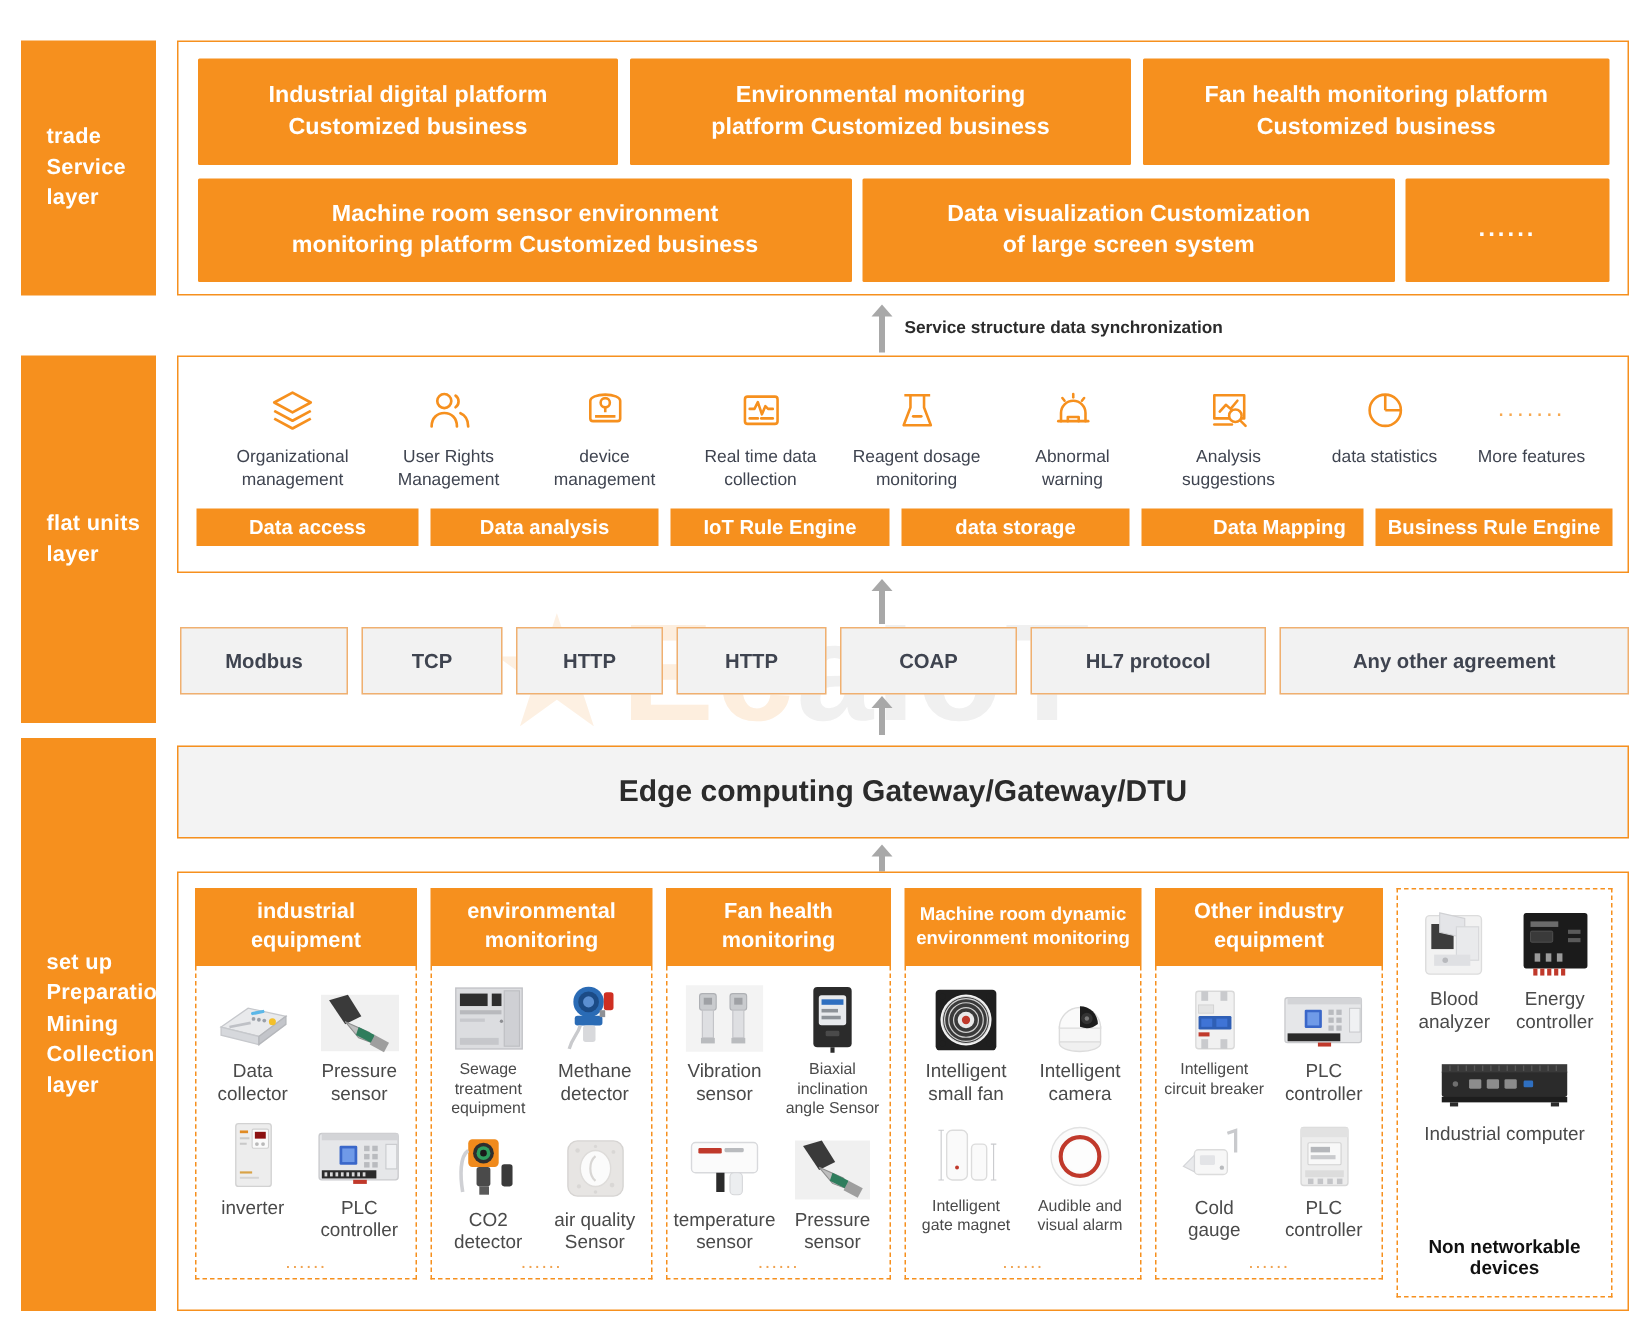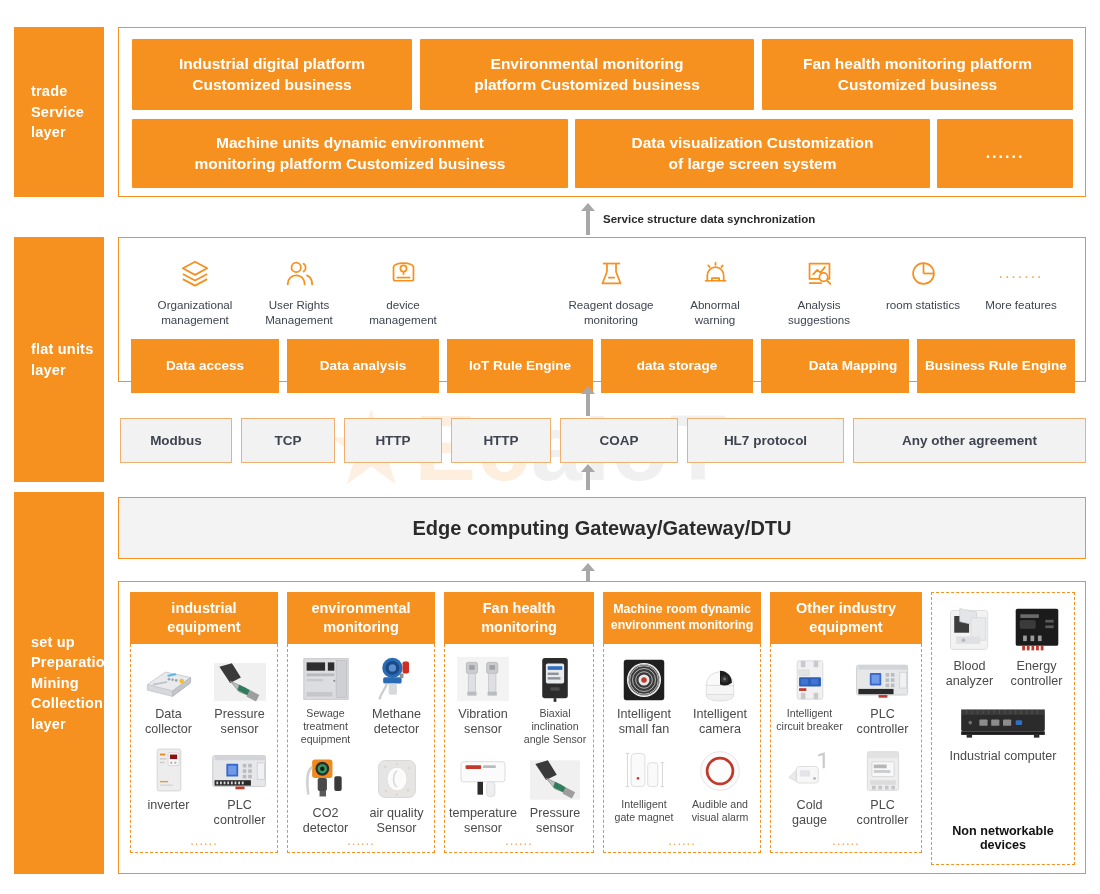--- a/index.html
+++ b/index.html
@@ -107,21 +107,21 @@
   .feature .ficon {
     height: 34px;
     display: flex; align-items: center; justify-content: center;
     margin-bottom: 7px;
   }
   .feature .flabel {
     font-size: 11.6px;
     color: #3f4450;
     line-height: 1.32;
   }
-  .cap-card { position: absolute; font-size: 13.5px; height: 54px; top: 101px; }
+  .cap-card { position: absolute; font-size: 13.5px; height: 25px; top: 101px; }
 
   
   .proto { position: absolute; font-size: 13.5px; height: 45px; top: 418px; }
 
   
   #label-setup { left: 14px; top: 492px; width: 90px; height: 382px; }
   #box-gateway {
     position: absolute; left: 118px; top: 497px;
     width: 968px; height: 62px;
     background: #f3f3f3; border: 1.6px solid #f6901e;
@@ -200,21 +200,21 @@
     <div class="orange-card svc-card" style="left:301px; top:11px; width:334px; height:71px;">
       <span style="white-space:pre-line">Environmental monitoring
 platform  Customized business</span>
     </div>
     <div class="orange-card svc-card" style="left:643px; top:11px; width:311px; height:71px;">
       <span style="white-space:pre-line">Fan health monitoring platform
 Customized business</span>
     </div>
 
     <div class="orange-card svc-card" style="left:13px;  top:91px; width:436px; height:69px;">
-      <span style="white-space:pre-line">Machine units dynamic environment
+      <span style="white-space:pre-line">Machine room sensor environment
 monitoring platform Customized business</span>
     </div>
     <div class="orange-card svc-card" style="left:456px; top:91px; width:355px; height:69px;">
       <span style="white-space:pre-line">Data visualization Customization
 of large screen system</span>
     </div>
     <div class="orange-card svc-card" style="left:818px; top:91px; width:136px; height:69px; font-size:16px; letter-spacing:2px;">
       <span style="white-space:pre-line">......</span>
     </div>
   </div>
@@ -263,20 +263,32 @@
           <path d="M5 9 a11 4.5 0 0 1 22 0 v13 a2 2 0 0 1-2 2 H7 a2 2 0 0 1-2-2 Z"></path>
           <circle cx="16" cy="10.5" r="3.4"></circle>
           <path d="M16 14 v3.5"></path>
           <path d="M8.5 20.5 h15"></path>
         </svg>
       </div>
       <div class="flabel" style="white-space:pre-line">device
 management</div>
     </div>
 
+    <div class="feature" style="left:336px;">
+      <div class="ficon">
+        <svg width="29" height="29" viewBox="0 0 32 32" fill="none" stroke="#f6901e" stroke-width="1.9" stroke-linejoin="round">
+          <rect x="4" y="6" width="24" height="20" rx="2"></rect>
+          <path d="M7.5 15 h3.5 l2.5-5 l3 9 l2.5-6 l2 2 h3.5" stroke-linecap="round"></path>
+          <path d="M7.5 22 h6" stroke-linecap="round"></path>
+          <path d="M16 22 h8.5" stroke-linecap="round"></path>
+        </svg>
+      </div>
+      <div class="flabel" style="white-space:pre-line">Real time data
+collection</div>
+    </div>
 
     <div class="feature" style="left:440px;">
       <div class="ficon">
         <svg width="29" height="29" viewBox="0 0 32 32" fill="none" stroke="#f6901e" stroke-width="1.9" stroke-linejoin="round">
           <path d="M6.5 5 h19"></path>
           <path d="M11 5 v9 L6 27 h20 L21 14 V5"></path>
           <path d="M13 20.5 h6" stroke-linecap="round"></path>
         </svg>
       </div>
       <div class="flabel" style="white-space:pre-line">Reagent dosage
@@ -313,21 +325,21 @@
     </div>
 
     <div class="feature" style="left:752px;">
       <div class="ficon">
         <svg width="29" height="29" viewBox="0 0 32 32" fill="none" stroke="#f6901e" stroke-width="1.9" stroke-linejoin="round">
           <circle cx="16" cy="16" r="11.5"></circle>
           <path d="M16 16 V4.5"></path>
           <path d="M16 16 H27.5"></path>
         </svg>
       </div>
-      <div class="flabel" style="white-space:pre-line">room statistics</div>
+      <div class="flabel" style="white-space:pre-line">data statistics</div>
     </div>
 
     <div class="feature" style="left:850px;">
       <div class="ficon">
         <span style="color:#f6a84e; font-size:16px; letter-spacing:2px; line-height:1;">.......</span>
       </div>
       <div class="flabel" style="white-space:pre-line">More features</div>
     </div>
 
     <div class="orange-card cap-card" style="left:12px;  width:148px;">

